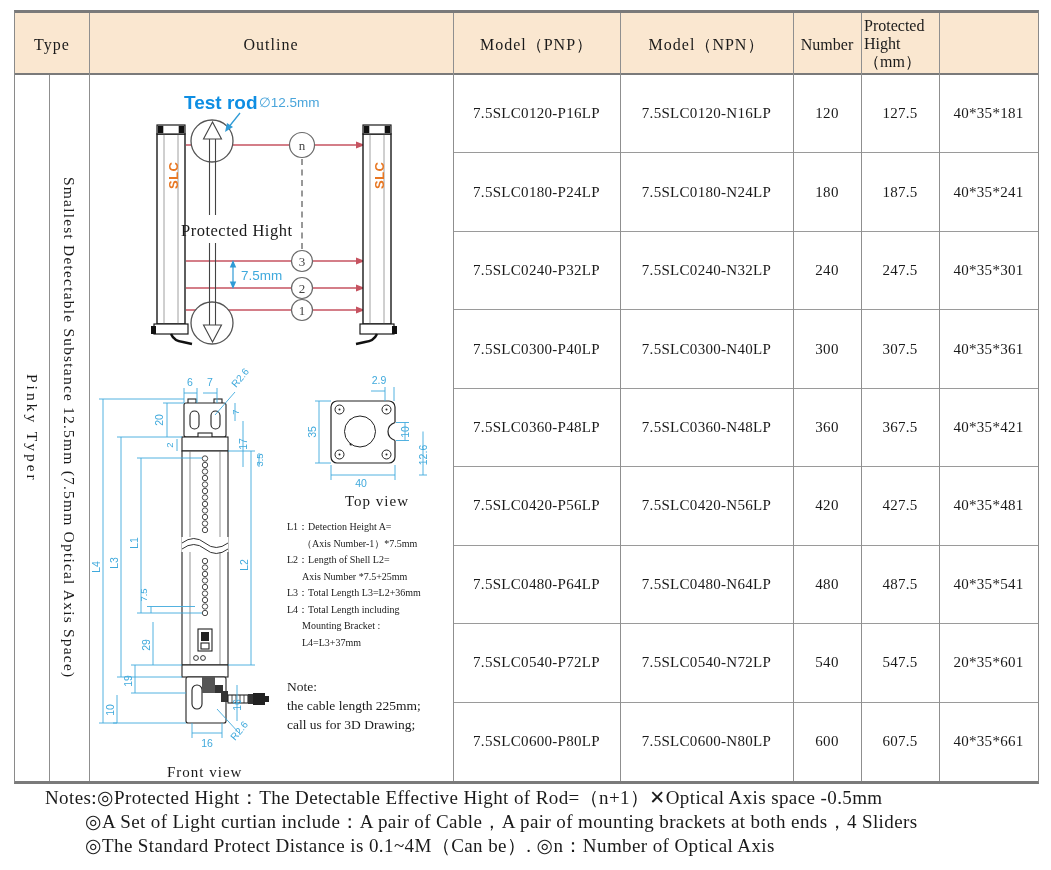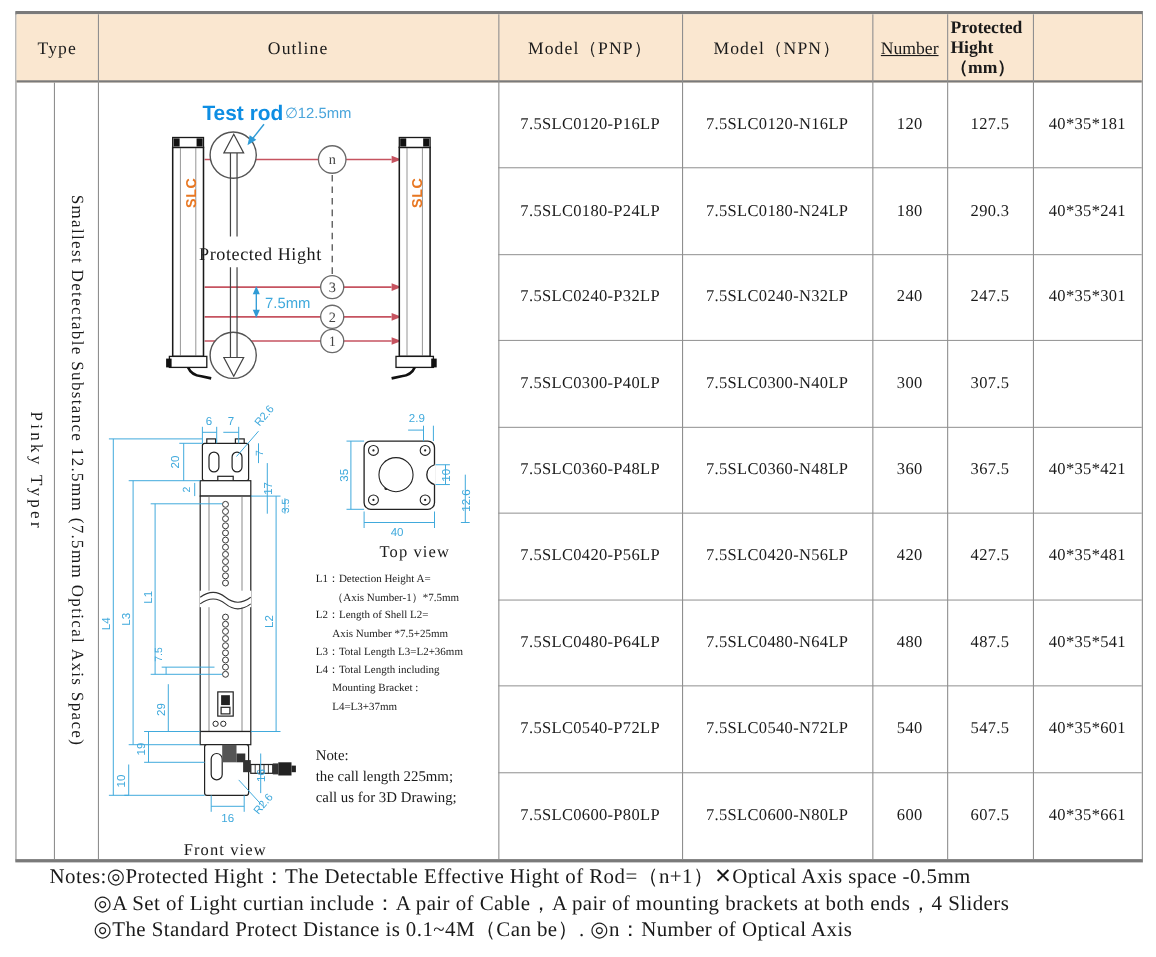--- a/index.html
+++ b/index.html
@@ -6,21 +6,21 @@
   #page{position:relative;width:1051px;height:870px;background:#ffffff;overflow:hidden;
         font-family:"Liberation Serif","DejaVu Serif",serif;color:#1a1a1a;}
   
   #tbl{position:absolute;left:14px;top:10px;width:1023px;height:768px;
        border-top:3px solid #7a7a7a;border-bottom:3px solid #7a7a7a;
        border-left:1px solid #8a8a8a;border-right:1px solid #8a8a8a;box-sizing:content-box;}
   .hdr-strip{position:absolute;left:0;top:0;width:1023px;height:62px;background:#FAE7D0;
        border-bottom:2px solid #7a7a7a;box-sizing:border-box;}
   .hdr-label{position:absolute;top:0;height:62px;display:flex;align-items:center;justify-content:center;
        font-size:16px;letter-spacing:1px;text-align:center;line-height:19px;z-index:3;}
-  .hdr-ph{justify-content:flex-start;text-align:left;padding-left:3px;box-sizing:border-box;line-height:18px;font-weight:bold;}
+  .hdr-ph{justify-content:flex-start;text-align:left;padding-left:3px;box-sizing:border-box;line-height:18px;}
   .vline{position:absolute;width:1px;background:#8f8f8f;z-index:2;}
   
   .data-row{position:absolute;left:438px;width:585px;display:flex;box-sizing:border-box;z-index:1;}
   .data-row.sep{border-bottom:1px solid #9a9a9a;}
   .cell{display:flex;align-items:center;justify-content:center;font-size:15px;letter-spacing:0.3px;}
   .c-pnp{width:167px;}.c-npn{width:173px;}.c-num{width:68px;}.c-ph{width:78px;}.c-dim{width:99px;}
   
   .type-strip{position:absolute;top:62px;height:706px;display:flex;align-items:center;justify-content:center;
        writing-mode:vertical-rl;font-size:15.5px;z-index:1;}
   #type-primary{left:0;width:34px;letter-spacing:3px;}
@@ -39,21 +39,21 @@
 
 <div id="page">
   <div id="tbl">
 
     <div class="hdr-strip"></div>
 
     <div class="hdr-label" style="left:0;width:74px;">Type</div>
     <div class="hdr-label" style="left:74px;width:364px;">Outline</div>
     <div class="hdr-label" style="left:438px;width:167px;">Model（PNP）</div>
     <div class="hdr-label" style="left:605px;width:173px;">Model（NPN）</div>
-    <div class="hdr-label" style="left:778px;width:68px;letter-spacing:0;text-decoration:underline;">Number</div>
+    <div class="hdr-label" style="left:778px;width:68px;letter-spacing:0;">Number</div>
     <div class="hdr-label hdr-ph" style="left:846px;width:78px;letter-spacing:0;">Protected Hight（mm）</div>
 
     <div class="vline" style="left:74px;top:0;height:768px;"></div>
     <div class="vline" style="left:438px;top:0;height:768px;"></div>
     <div class="vline" style="left:605px;top:0;height:768px;"></div>
     <div class="vline" style="left:778px;top:0;height:768px;"></div>
     <div class="vline" style="left:846px;top:0;height:768px;"></div>
     <div class="vline" style="left:924px;top:0;height:768px;"></div>
     <div class="vline" style="left:34px;top:62px;height:706px;"></div>
 
@@ -306,51 +306,52 @@
       <div>L2：Length of Shell L2=</div>
       <div class="ind">Axis Number *7.5+25mm</div>
       <div>L3：Total Length L3=L2+36mm</div>
       <div>L4：Total Length including</div>
       <div class="ind">Mounting Bracket :</div>
       <div class="ind">L4=L3+37mm</div>
     </div>
 
     <div class="drawnote">
       <div>Note:</div>
-      <div>the call length 225mm;</div>
+      <div>the cable length 225mm;</div>
       <div>call us for 3D Drawing;</div>
     </div>
 
     <div id="rows">
         <div class="data-row sep" style="top: 62px; height: 78.4444px;">
     <div class="cell c-pnp">7.5SLC0120-P16LP</div>
     <div class="cell c-npn">7.5SLC0120-N16LP</div>
     <div class="cell c-num">120</div>
     <div class="cell c-ph">127.5</div>
     <div class="cell c-dim">40*35*181</div>
   </div>
         <div class="data-row sep" style="top: 140.444px; height: 78.4444px;">
     <div class="cell c-pnp">7.5SLC0180-P24LP</div>
     <div class="cell c-npn">7.5SLC0180-N24LP</div>
     <div class="cell c-num">180</div>
-    <div class="cell c-ph">290.3</div>
+    <div class="cell c-ph">187.5</div>
     <div class="cell c-dim">40*35*241</div>
   </div>
         <div class="data-row sep" style="top: 218.889px; height: 78.4444px;">
     <div class="cell c-pnp">7.5SLC0240-P32LP</div>
     <div class="cell c-npn">7.5SLC0240-N32LP</div>
     <div class="cell c-num">240</div>
     <div class="cell c-ph">247.5</div>
     <div class="cell c-dim">40*35*301</div>
   </div>
         <div class="data-row sep" style="top: 297.333px; height: 78.4444px; text-align: center;">
     <div class="cell c-pnp">7.5SLC0300-P40LP</div>
     <div class="cell c-npn">7.5SLC0300-N40LP</div>
     <div class="cell c-num">300</div>
     <div class="cell c-ph">307.5</div>
+    <div class="cell c-dim">40*35*361</div>
   </div>
         <div class="data-row sep" style="top: 375.778px; height: 78.4444px;">
     <div class="cell c-pnp">7.5SLC0360-P48LP</div>
     <div class="cell c-npn">7.5SLC0360-N48LP</div>
     <div class="cell c-num">360</div>
     <div class="cell c-ph">367.5</div>
     <div class="cell c-dim">40*35*421</div>
   </div>
         <div class="data-row sep" style="top: 454.222px; height: 78.4444px;">
     <div class="cell c-pnp">7.5SLC0420-P56LP</div>
@@ -364,21 +365,21 @@
     <div class="cell c-npn">7.5SLC0480-N64LP</div>
     <div class="cell c-num">480</div>
     <div class="cell c-ph">487.5</div>
     <div class="cell c-dim">40*35*541</div>
   </div>
         <div class="data-row sep" style="top: 611.111px; height: 78.4444px;">
     <div class="cell c-pnp">7.5SLC0540-P72LP</div>
     <div class="cell c-npn">7.5SLC0540-N72LP</div>
     <div class="cell c-num">540</div>
     <div class="cell c-ph">547.5</div>
-    <div class="cell c-dim">40*35*601</div>
+    <div class="cell c-dim">20*35*601</div>
   </div>
         <div class="data-row" style="top: 689.556px; height: 78.4444px;">
     <div class="cell c-pnp">7.5SLC0600-P80LP</div>
     <div class="cell c-npn">7.5SLC0600-N80LP</div>
     <div class="cell c-num">600</div>
     <div class="cell c-ph">607.5</div>
     <div class="cell c-dim">40*35*661</div>
   </div>
       </div>
   </div>

